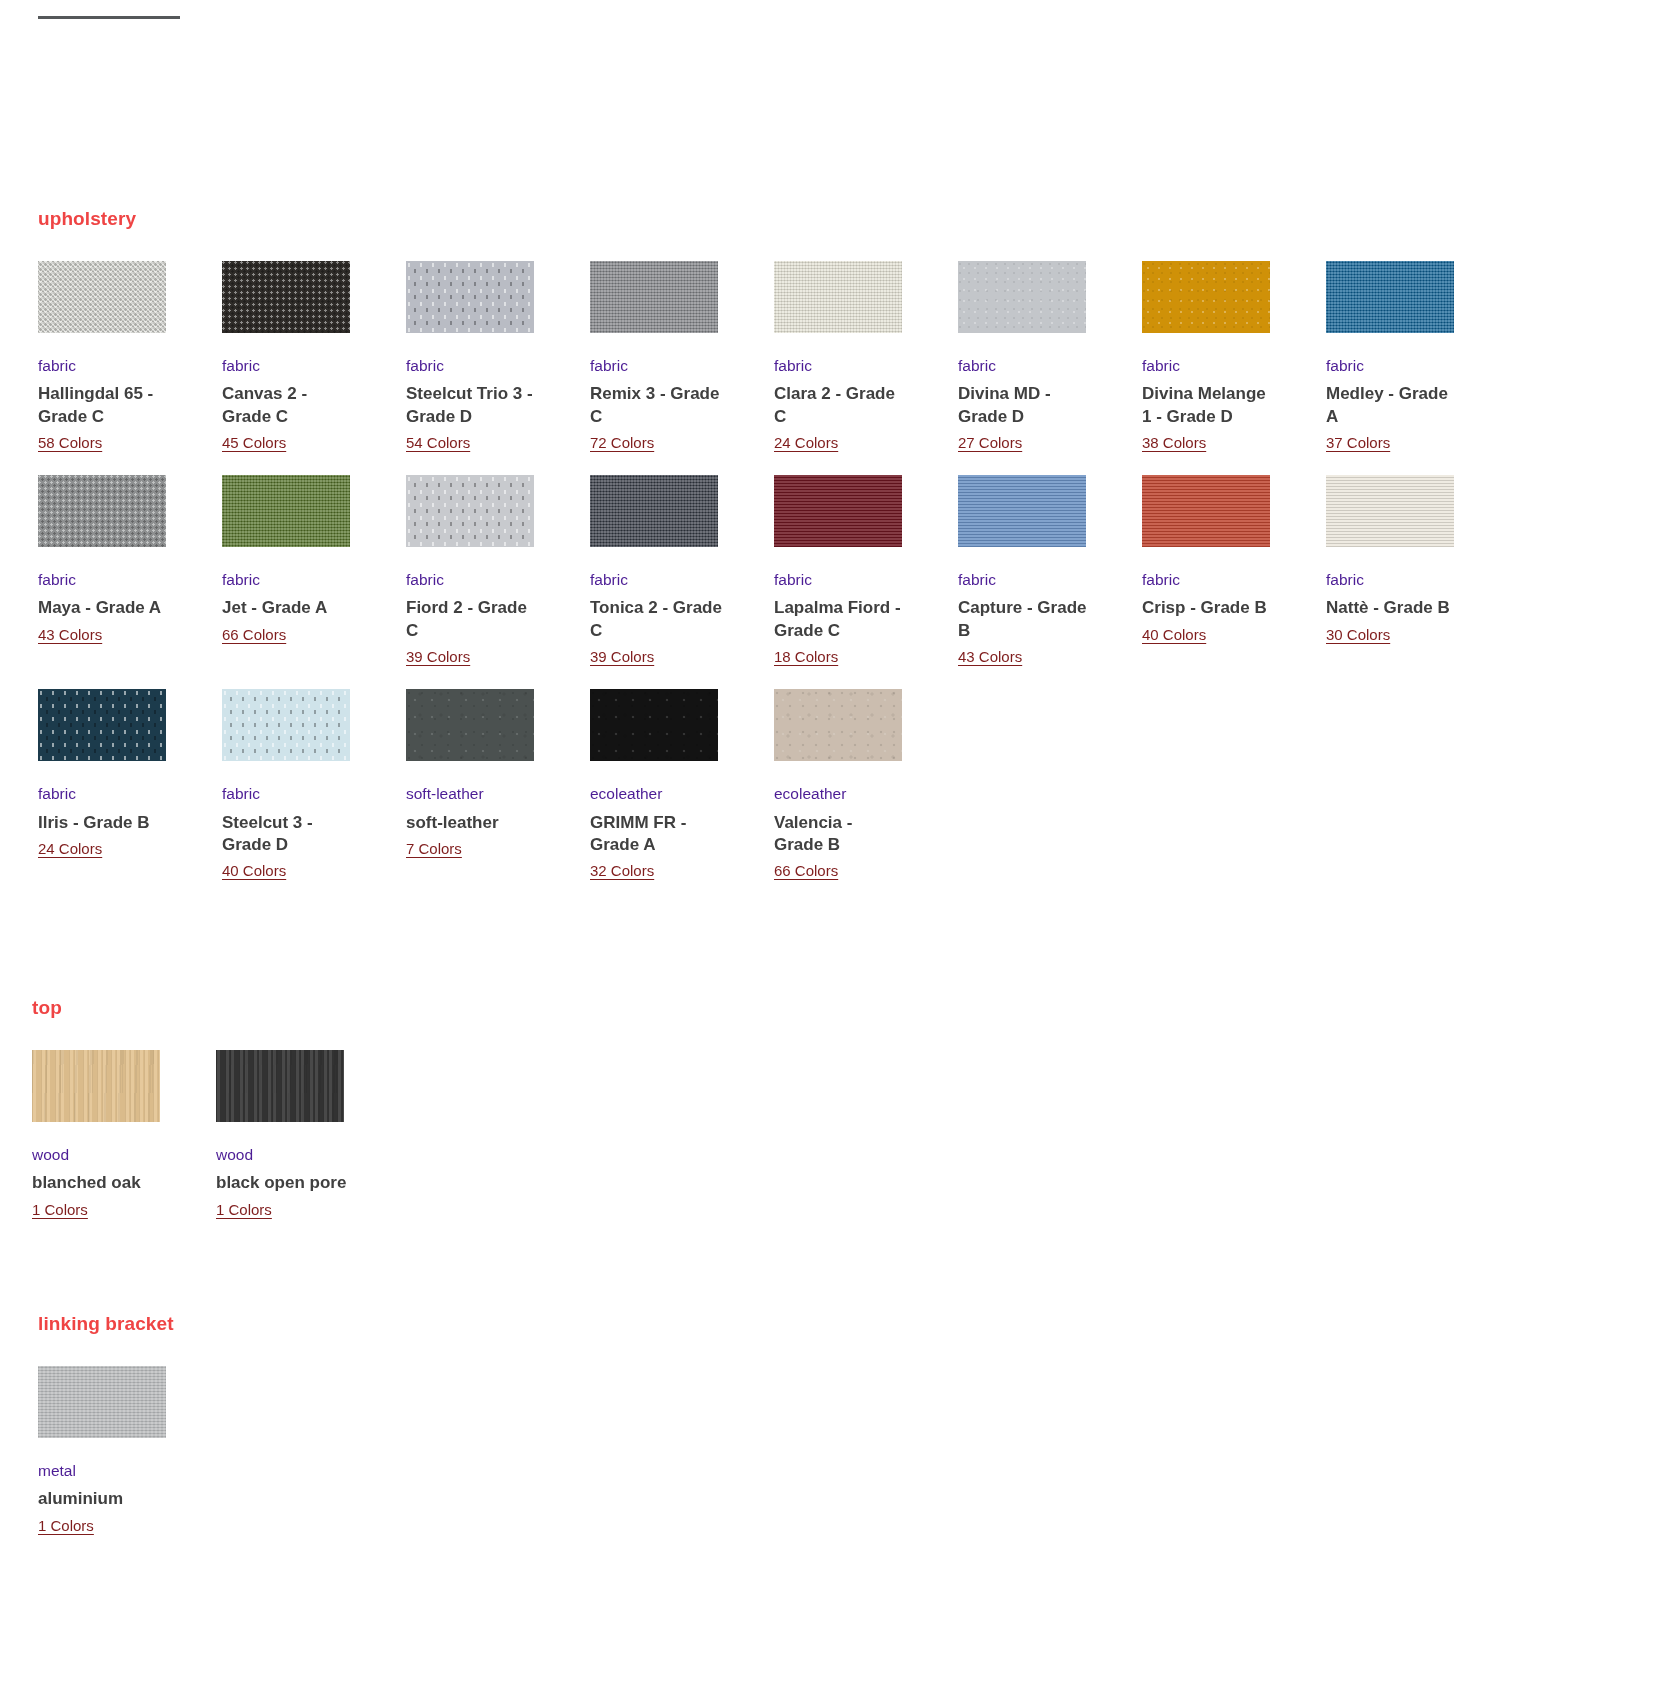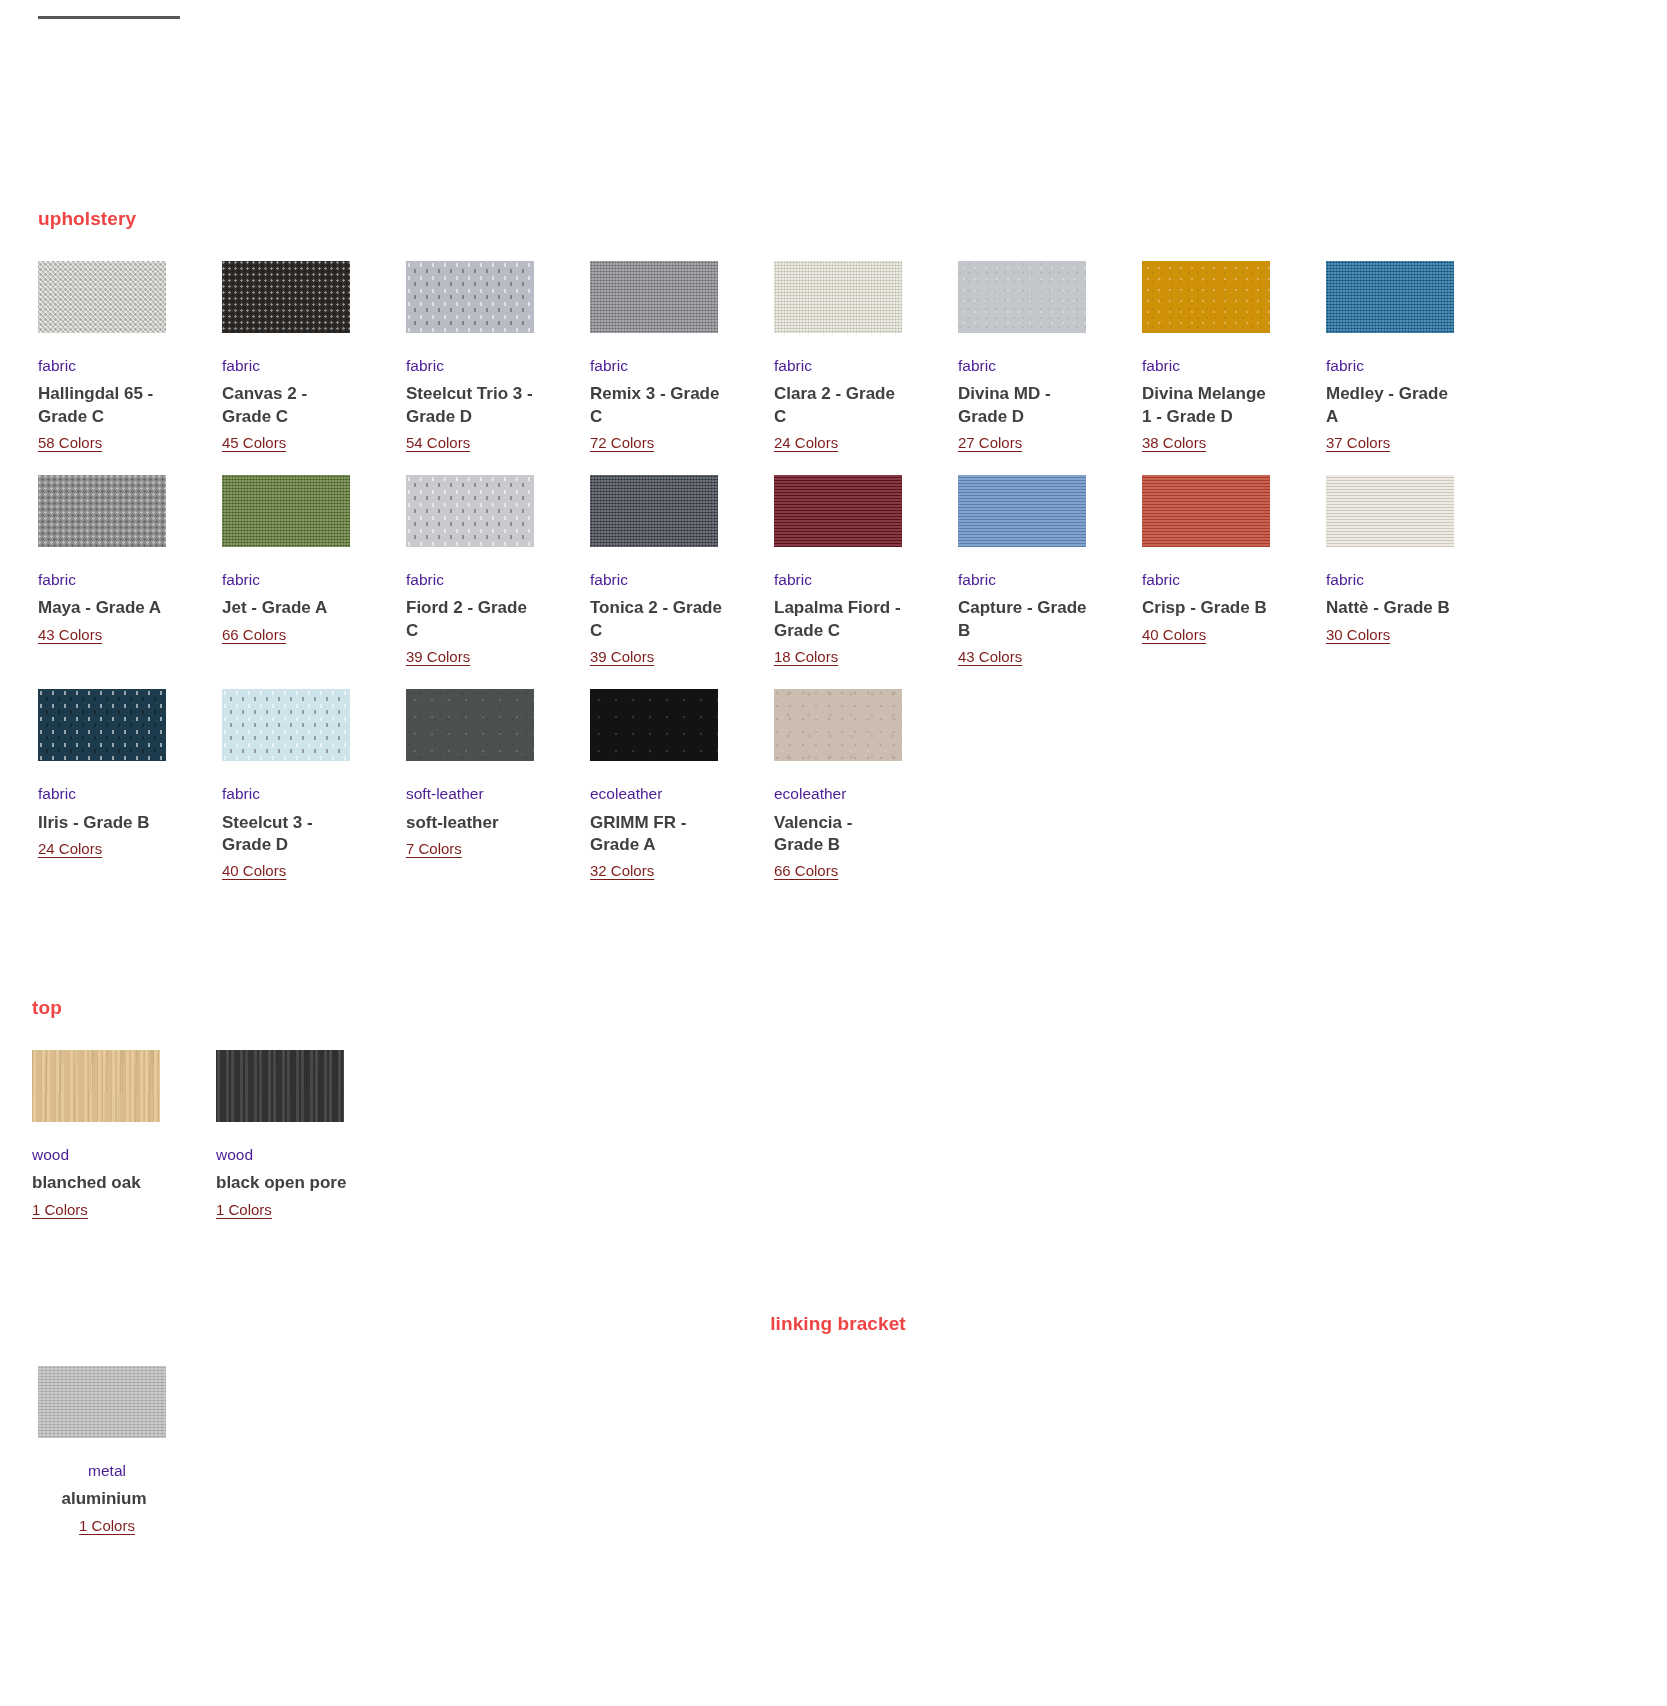--- a/index.html
+++ b/index.html
@@ -85,21 +85,21 @@
     text-underline-offset: 3px;
     margin-top: 4px;
     display: inline-block;
     cursor: pointer;
     line-height: 1.4;
   }
 
   
   #sec-upholstery { position: absolute; left: 38px; top: 208px; width: 1600px; }
   #sec-top        { position: absolute; left: 32px; top: 997px;  width: 1600px; }
-  #sec-linking    { position: absolute; left: 38px; top: 1313px; width: 1600px; text-align: center; }
+  #sec-linking    { position: absolute; left: 38px; top: 1313px; width: 1600px; }
 
   .sec-body { margin-top: 31px; }
 
   
   .tex-weave {
     background-image:
       repeating-linear-gradient(45deg, rgba(255,255,255,.30) 0 2px, rgba(0,0,0,.12) 2px 4px),
       repeating-linear-gradient(-45deg, rgba(255,255,255,.22) 0 2px, rgba(0,0,0,.10) 2px 4px);
     background-size: 5px 5px, 5px 5px;
   }

